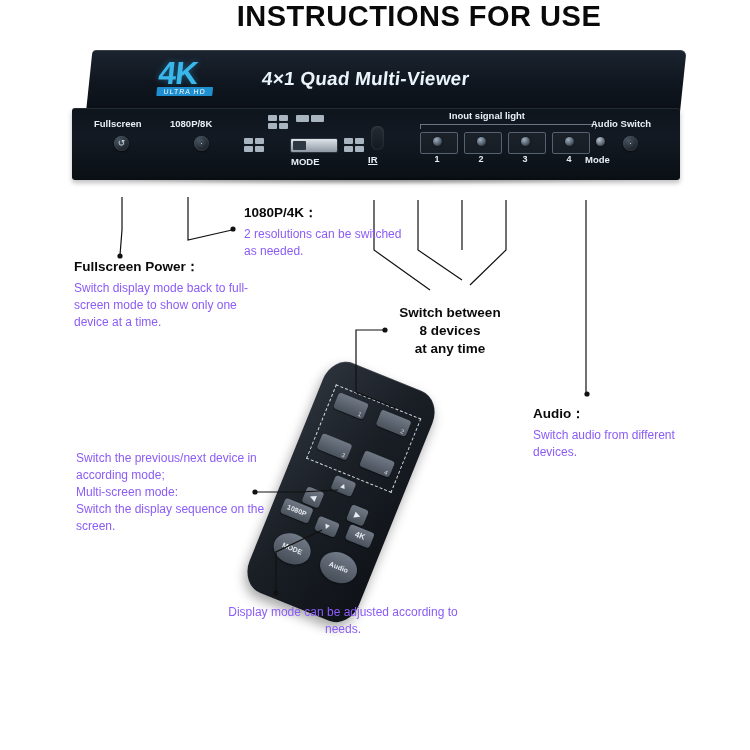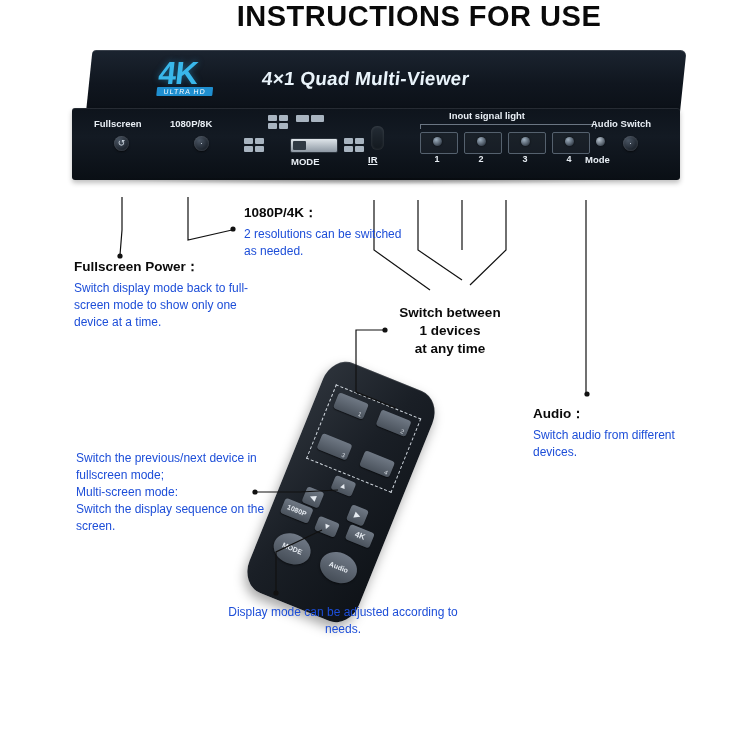--- a/index.html
+++ b/index.html
@@ -274,21 +274,21 @@
   .callout-head {
     font-size: 13.5px;
     font-weight: bold;
     color: #0a0a0a;
     margin: 0 0 4px 0;
     white-space: nowrap;
   }
   .callout-body {
     font-size: 12px;
     line-height: 17px;
-    color: #1d4ed8;
+    color: #8b5cf6;
     margin: 0;
   }
   .callout {
     position: absolute;
   }
   .center-note {
     position: absolute;
     font-size: 13.5px;
     font-weight: bold;
     line-height: 18px;
@@ -464,29 +464,29 @@
   <p class="callout-head">Fullscreen Power：</p>
   <p class="callout-body">Switch display mode back to full-screen mode to show only one device at a time.</p>
 </div>
 
 <div class="callout" style="left:244px; top:204px; width:160px;">
   <p class="callout-head">1080P/4K：</p>
   <p class="callout-body">2 resolutions can be switched as needed.</p>
 </div>
 
 <div class="center-note" style="left:380px; top:304px; width:140px; white-space:pre-line;">Switch between
-1 devices
+8 devices
 at any time</div>
 
 <div class="callout" style="left:533px; top:405px; width:150px;">
   <p class="callout-head">Audio：</p>
   <p class="callout-body">Switch audio from different devices.</p>
 </div>
 
 <div class="callout" style="left:76px; top:450px; width:200px;">
-  <p class="callout-body" style="white-space:pre-line;">Switch the previous/next device in fullscreen mode;
+  <p class="callout-body" style="white-space:pre-line;">Switch the previous/next device in according mode;
 Multi-screen mode:
 Switch the display sequence on the screen.</p>
 </div>
 
 <div class="callout" style="left:228px; top:604px; width:230px; text-align:center;">
   <p class="callout-body">Display mode can be adjusted according to needs.</p>
 </div>
 
 </body></html>

